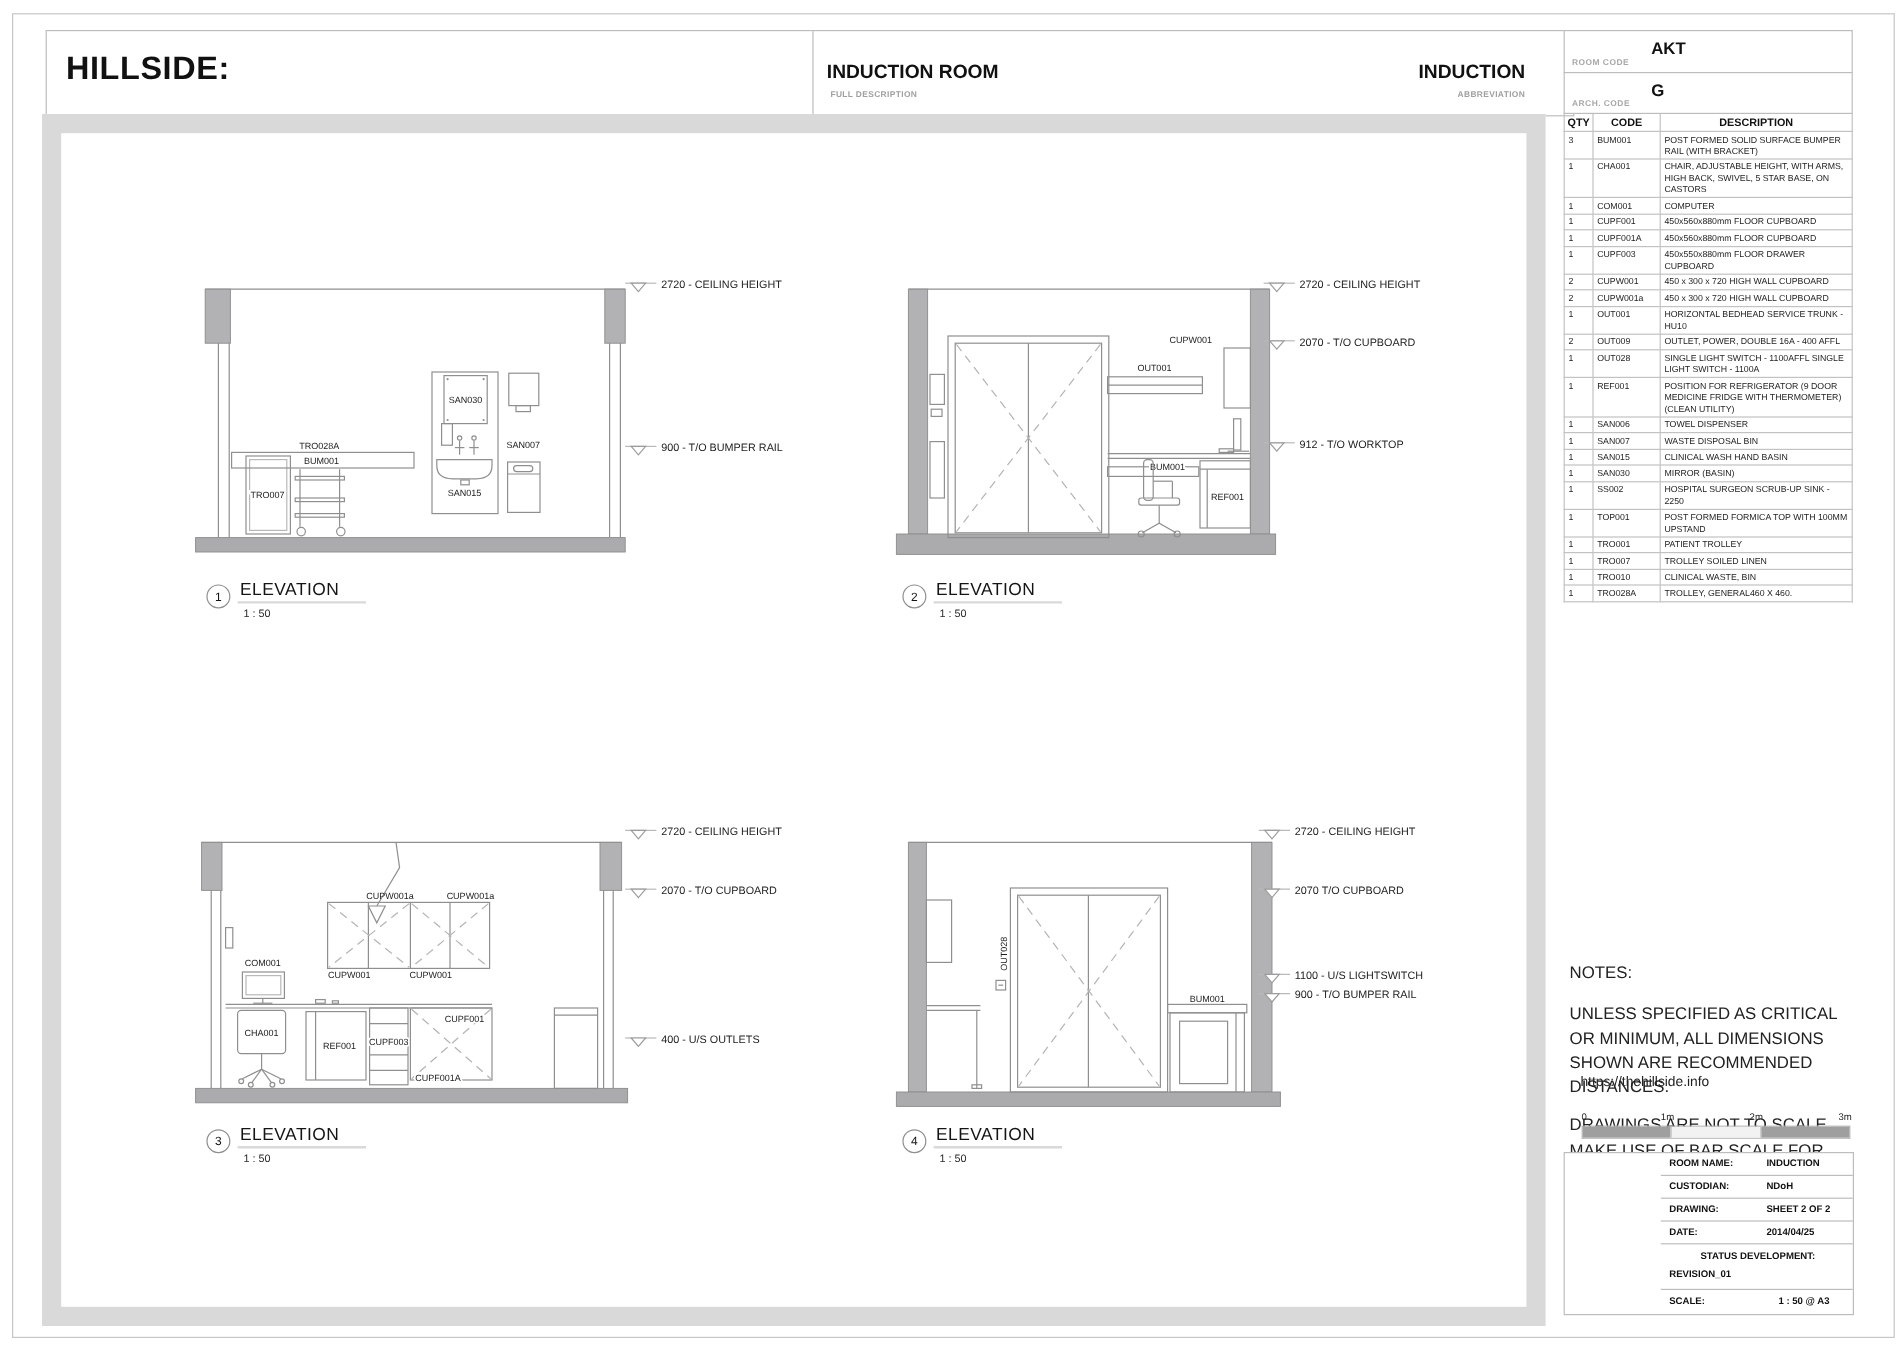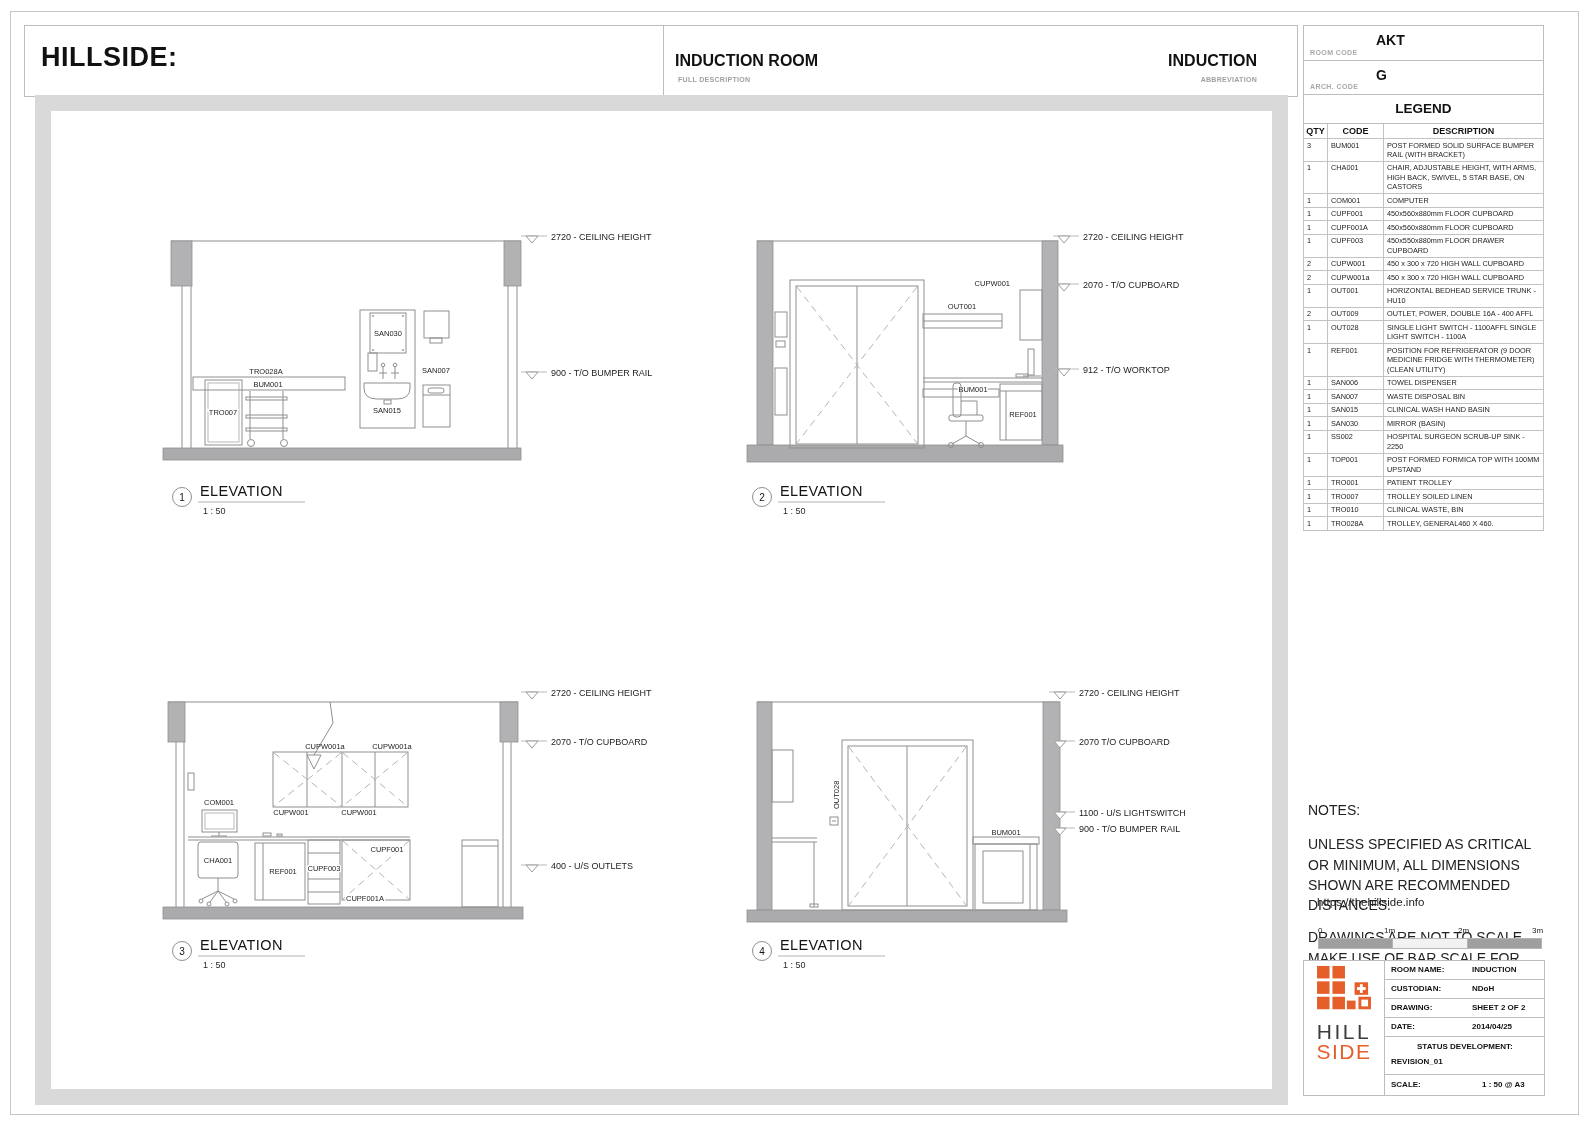--- a/index.html
+++ b/index.html
@@ -3,21 +3,21 @@
 <meta charset="utf-8">
 <style>
   html,body{margin:0;padding:0;}
   body{
     width:1587px;height:1123px;position:relative;background:#fff;
     font-family:"Liberation Sans",sans-serif;color:#141414;overflow:hidden;
   }
   .page-border{position:absolute;left:10px;top:11px;width:1567px;height:1102px;border:1px solid #c6c6c6;}
 
   
-  .header-box{position:absolute;left:24px;top:25px;width:1272px;height:70px;border:1px solid #bdbdbd;background:#fff;text-align:right;}
+  .header-box{position:absolute;left:38px;top:25px;width:1272px;height:70px;border:1px solid #bdbdbd;background:#fff;text-align:right;}
   .brand{position:absolute;left:16px;top:16px;font-size:27px;font-weight:bold;letter-spacing:.5px;color:#111;}
   .titles{position:absolute;left:150px;top:10px;}
   .doc-title{font-size:16px;font-weight:bold;color:#111;letter-spacing:.2px;}
   .doc-subtitle{font-size:16px;font-weight:bold;color:#9c9c9c;letter-spacing:.2px;margin-top:3px;}
   .header-div{position:absolute;left:638px;top:0;bottom:0;width:1px;background:#bdbdbd;}
   .room-full{position:absolute;left:650px;top:26px;font-size:16px;font-weight:bold;color:#111;}
   .room-full-sub{position:absolute;left:653px;top:50px;font-size:7px;font-weight:bold;color:#a0a0a0;letter-spacing:.3px;}
   .room-abbr{position:absolute;right:40px;top:26px;font-size:16px;font-weight:bold;color:#111;}
   .room-abbr-sub{position:absolute;right:40px;top:50px;font-size:7px;font-weight:bold;color:#a0a0a0;letter-spacing:.3px;}
 
@@ -421,21 +421,20 @@
 
 <div class="right-col">
   <div class="info-row">
     <span class="info-label">ROOM CODE</span>
     <span class="info-value">AKT</span>
   </div>
   <div class="info-row">
     <span class="info-label">ARCH. CODE</span>
     <span class="info-value">G</span>
   </div>
-  <div class="legend-title-row">LEGEND</div>
 
   <table class="legend">
     <colgroup>
         <col class="c-qty">
         <col class="c-code">
         <col>
       </colgroup>
     <thead>
       <tr>
         <th>QTY</th>
@@ -571,42 +570,20 @@
   <span class="sb-label" style="left:140px;">2m</span>
   <span class="sb-label" style="left:214px;">3m</span>
   <div class="sb-bar">
     <div class="sb-seg sb-dark"></div>
     <div class="sb-seg sb-light"></div>
     <div class="sb-seg sb-dark"></div>
   </div>
 </div>
 
 <div class="titleblock">
-  <div class="tb-logo">
-    <svg width="58" height="52" viewBox="0 0 60 54">
-      <g fill="#e65f2b">
-        <rect x="2" y="2" width="13" height="13"></rect>
-          <rect x="18" y="2" width="13" height="13"></rect>
-        <rect x="2" y="18" width="13" height="13"></rect>
-          <rect x="18" y="18" width="13" height="13"></rect>
-        <rect x="2" y="34" width="13" height="13"></rect>
-          <rect x="18" y="34" width="13" height="13"></rect>
-        <rect x="33" y="38" width="9" height="9"></rect>
-        <rect x="45" y="34" width="13" height="13"></rect>
-        <rect x="41" y="19" width="14" height="13"></rect>
-      </g>
-      <g fill="#ffffff">
-        <rect x="46.5" y="21" width="3" height="9"></rect>
-        <rect x="43.5" y="24" width="9" height="3"></rect>
-        <rect x="48" y="37" width="7" height="7"></rect>
-      </g>
-    </svg>
-    <div class="word-hill">HILL</div>
-    <div class="word-side">SIDE</div>
-  </div>
   <div class="tb-rows">
     <div class="tb-row" style="height:18px;">
       <span class="tb-label">ROOM NAME:</span>
       <span class="tb-value">INDUCTION</span>
     </div>
     <div class="tb-row" style="height:18px;">
       <span class="tb-label">CUSTODIAN:</span>
       <span class="tb-value">NDoH</span>
     </div>
     <div class="tb-row" style="height:18px;">

